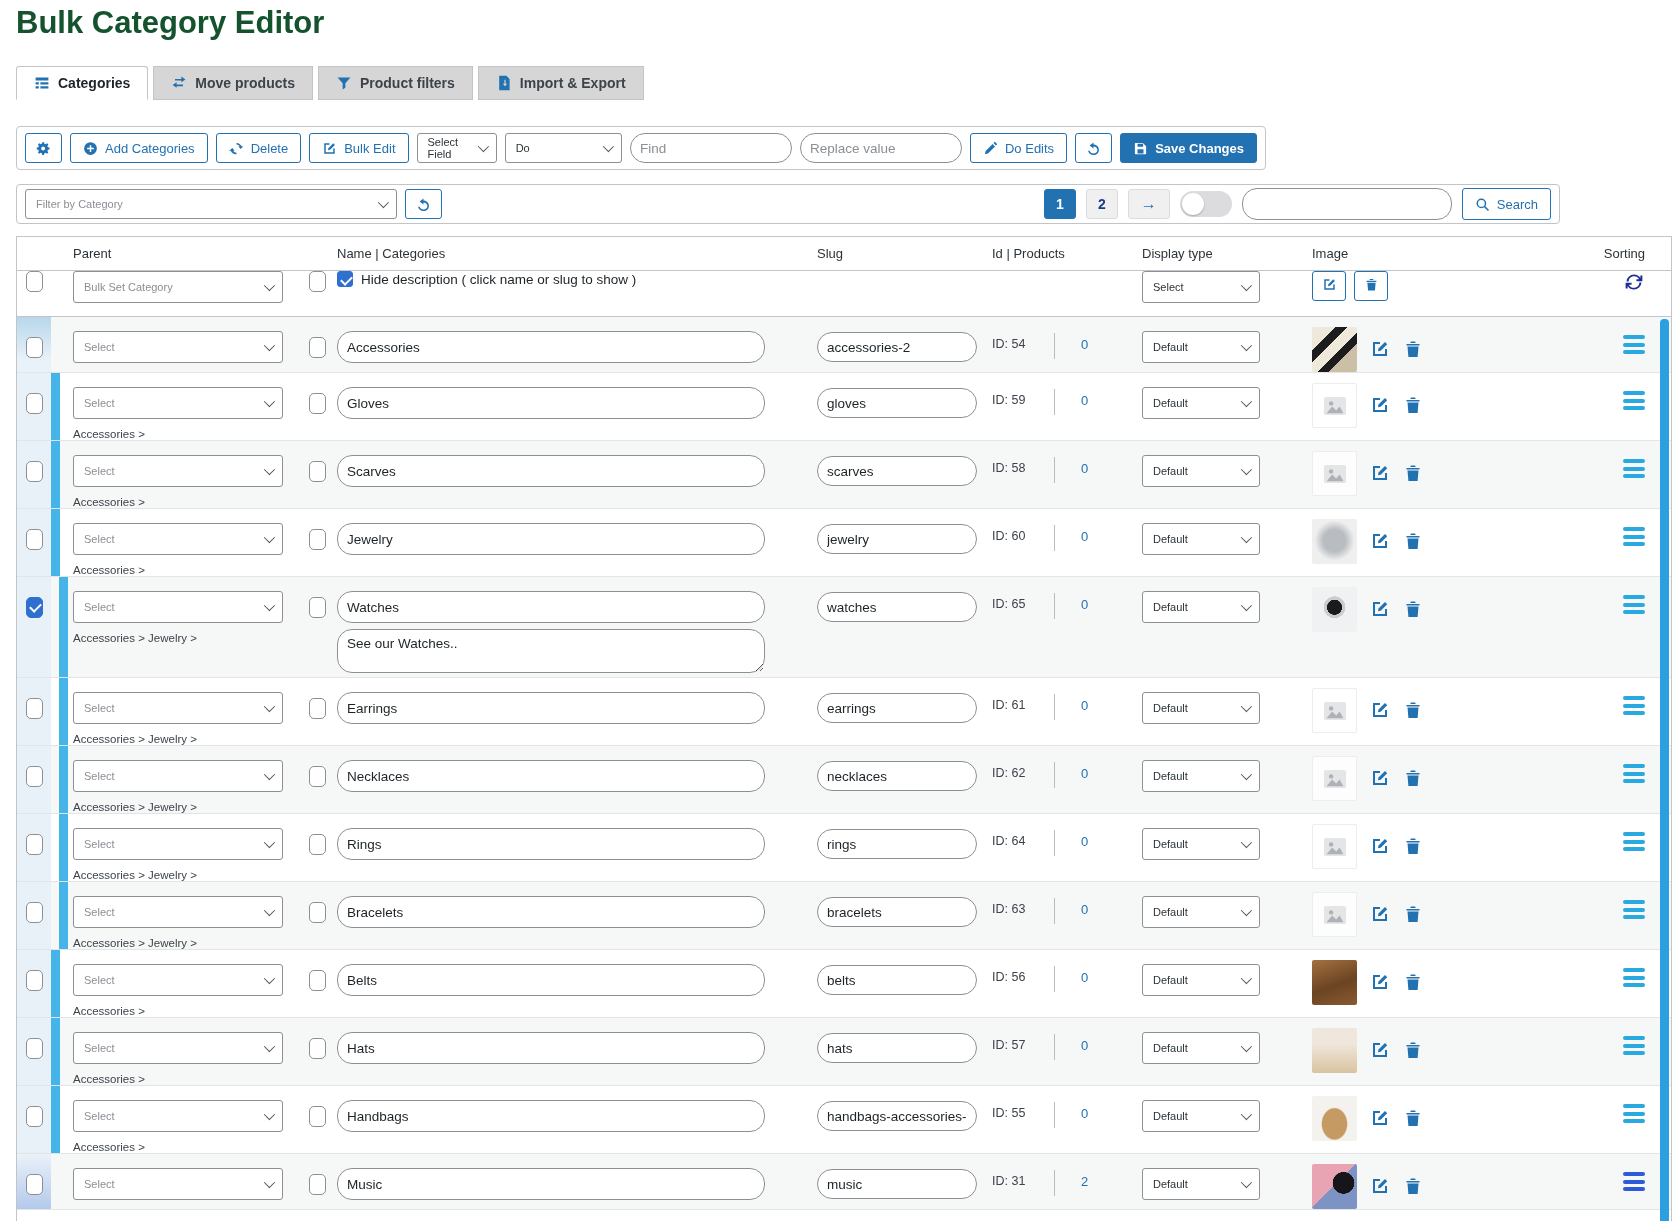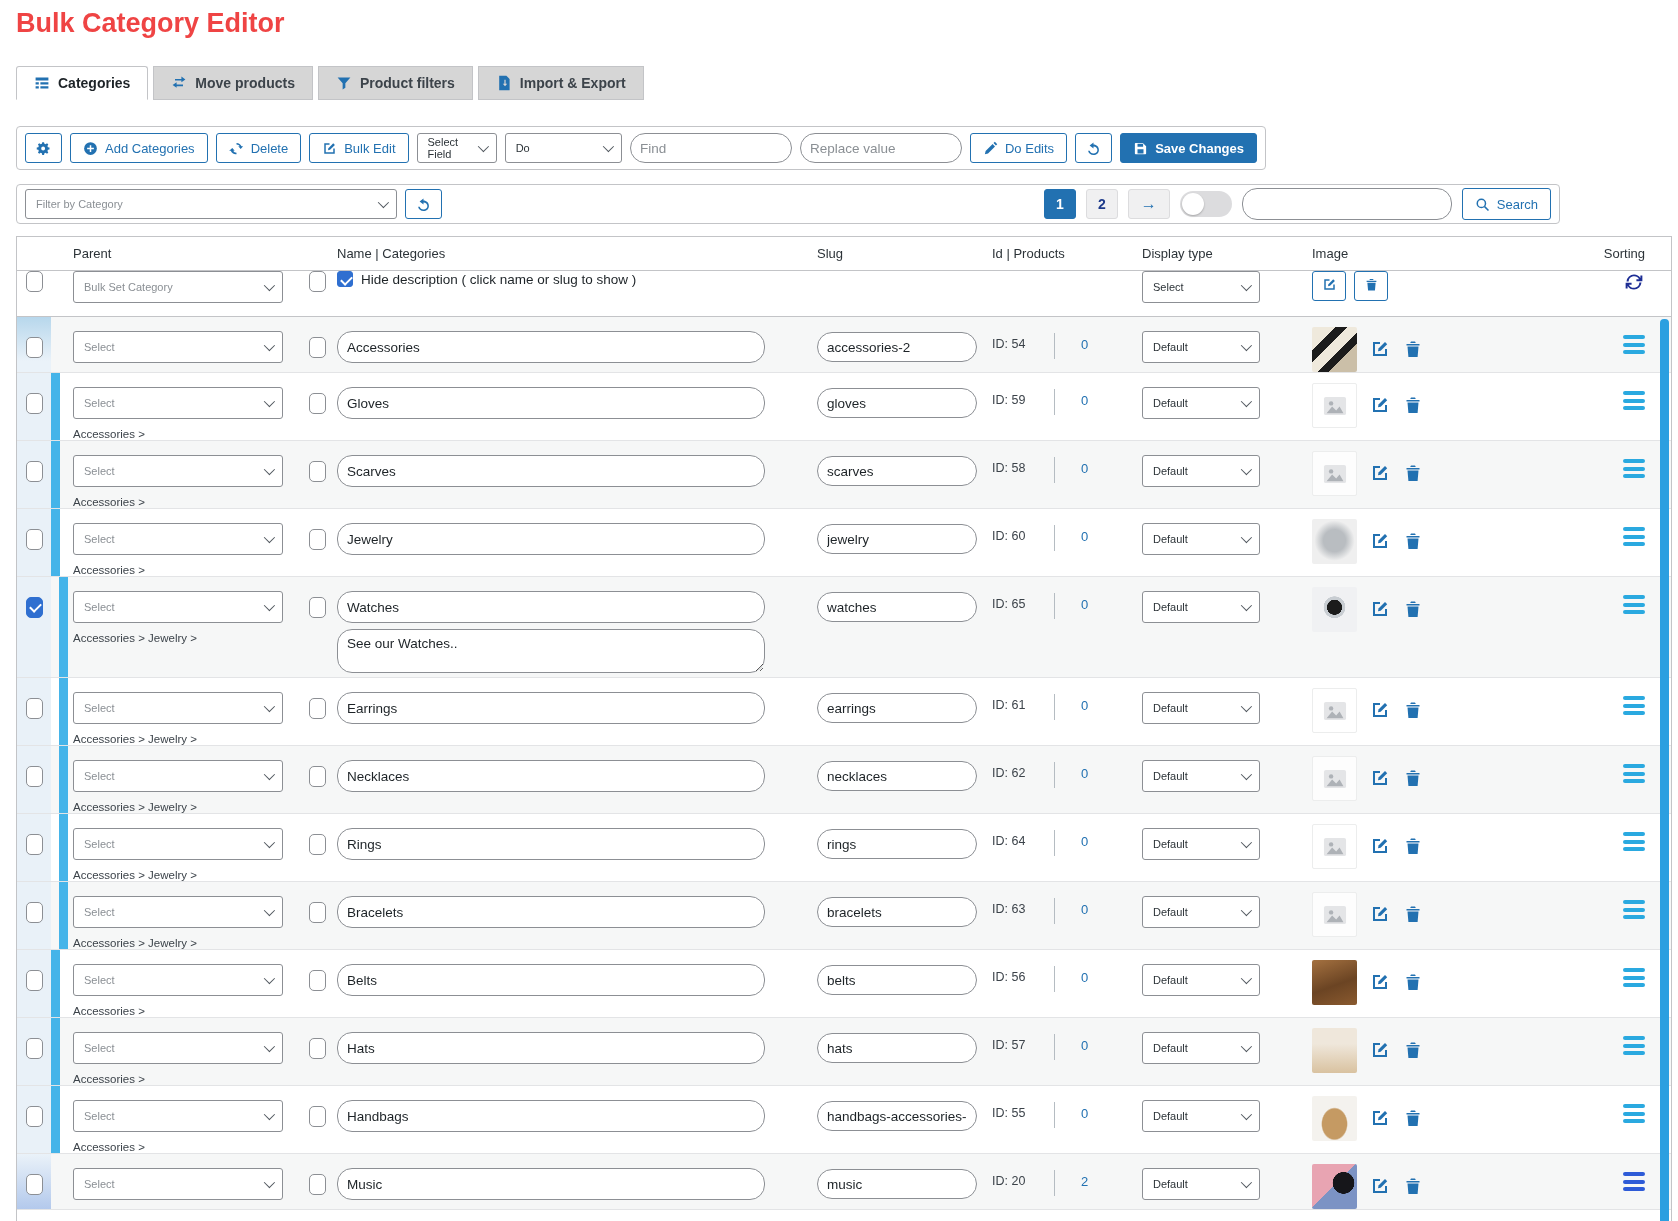--- a/index.html
+++ b/index.html
@@ -4,21 +4,21 @@
 <style>
   :root{
     --accent:#2271b1; --strip:#45b4e9; --scrollbar:#2b9fe0; --checkblue:#2f6fd0; --sync:#1d2d94;
     --border:#c3c4c7; --input-border:#8c8f94; --text:#1d2327; --muted:#50575e;
   }
   *{box-sizing:border-box; margin:0; padding:0;}
   html,body{width:1678px; height:1221px; overflow:hidden; background:#fff;
     font-family:"Liberation Sans", sans-serif; color:var(--text);}
   body{padding:8px 16px 0 16px;}
 
-  h1{font-size:27px; font-weight:600; line-height:30px; color:#ef4444;}
+  h1{font-size:31px; font-weight:600; line-height:30px; color:#14532d;}
 
   
   .tabs{display:flex; gap:5px; margin-top:28px; }
   .tab{display:flex; align-items:center; gap:8px; height:34px; padding:0 17px;
     border:1px solid var(--border); background:#d6d6d6; color:#3c434a;
     font-size:14px; font-weight:700; cursor:pointer;}
   .tab.active{background:#fff; border-bottom-color:#fff; color:#1d2327;
     border-top-left-radius:3px; border-top-right-radius:3px;}
   .tab .ticon{width:16px; height:16px; color:var(--accent); flex:none;}
   .tab .ticon svg{width:100%; height:100%; display:block;}
@@ -1097,21 +1097,21 @@
       <span class="cb name-cb"></span>
     </div>
     <div class="cell c-name">
       <input class="txt name-input" value="Music" style="">
       
     </div>
     <div class="cell c-slug">
       <input class="txt slug-input" value="music" style="">
     </div>
     <div class="cell c-id">
-      <span class="id-label">ID: 20</span>
+      <span class="id-label">ID: 31</span>
       <span class="vdiv"></span>
       <a class="count">2</a>
     </div>
     <div class="cell c-display">
       <div class="select display-select">
         <span class="sel-text dark display-val">Default</span>
         <span class="chev"></span>
       </div>
     </div>
     <div class="cell c-image">

